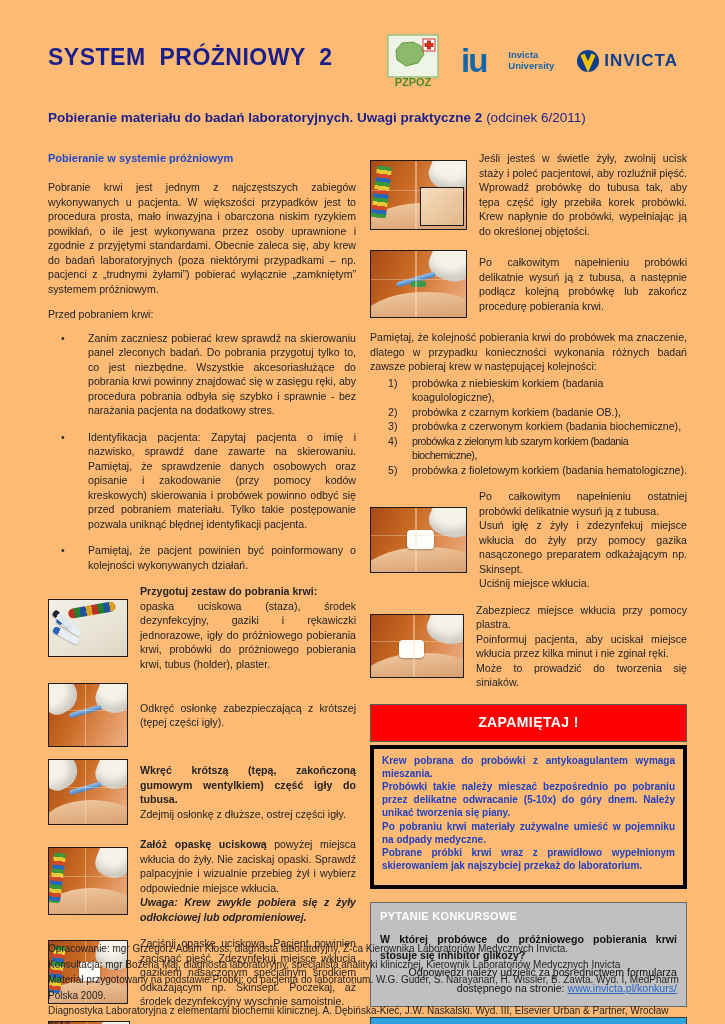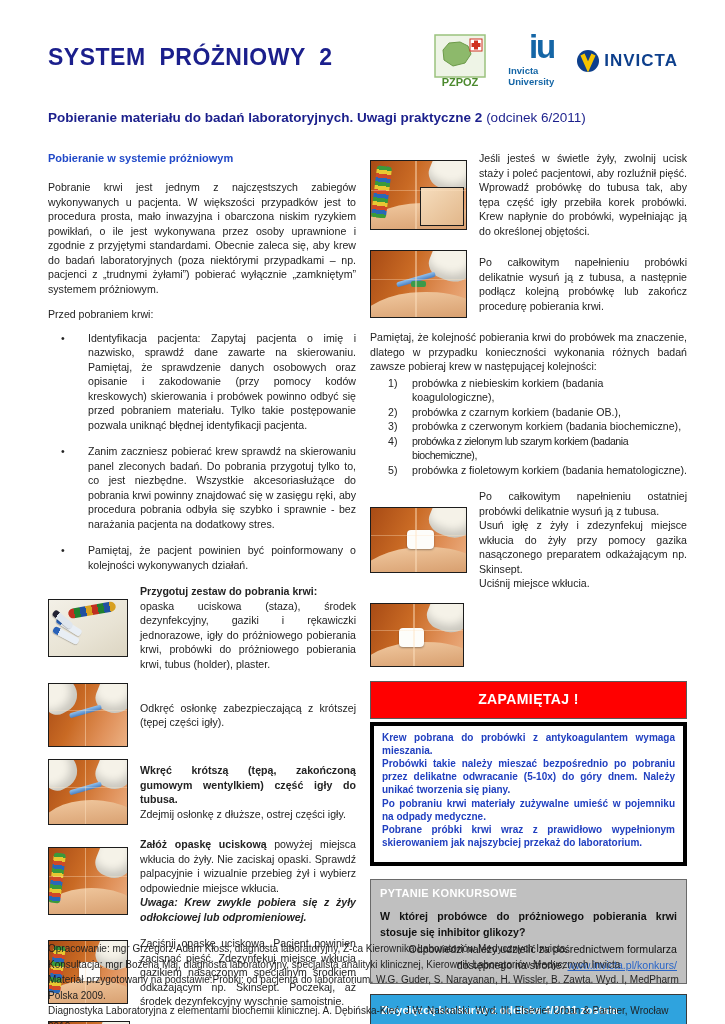--- a/index.html
+++ b/index.html
@@ -1,34 +1,34 @@
 <!DOCTYPE html>
 <html><head>
 <meta charset="utf-8">
 <style>
   html,body{margin:0;padding:0;background:#888;}
   .page{
     position:relative;
     width:725px;height:1024px;
-    background:#ffffff;
+    background:#fdba74;
     box-sizing:border-box;
     padding:34px 43px 0 48px;
     font-family:"Liberation Sans",sans-serif;
     color:#232323;
     overflow:hidden;
   }
   
   .hdr{display:flex;align-items:flex-start;justify-content:space-between;}
   .title{
     font-size:23px;font-weight:bold;color:#1b1f8c;
     word-spacing:7px;letter-spacing:.5px;margin-top:10px;
   }
   .logos{display:flex;align-items:center;gap:22px;margin-right:4px;}
   .logo-pzpoz{width:52px;height:54px;}
-  .logo-iu{display:flex;align-items:flex-end;gap:5px;flex-direction:column;}
+  .logo-iu{display:flex;align-items:center;gap:22px;}
   .iu-mark{font-weight:bold;font-size:33px;color:#1566a6;letter-spacing:-2px;line-height:.8;}
   .iu-text{font-size:9.5px;font-weight:bold;color:#1566a6;line-height:1.15;}
   .logo-invicta{display:flex;align-items:center;gap:4px;}
   .invicta-text{font-size:17px;font-weight:bold;color:#0d3f8c;letter-spacing:1px;}
   .subtitle{margin-top:22px;font-size:13.5px;color:#1b1f8c;}
   .subtitle .b{font-weight:bold;}
   
   .cols{display:flex;gap:14px;margin-top:26px;}
   .col-l{width:308px;flex:none;}
   .col-r{width:317px;flex:none;}
@@ -137,22 +137,22 @@
     <span class="b">Pobieranie materiału do badań laboratoryjnych. Uwagi praktyczne 2</span><span> (odcinek 6/2011)</span>
   </div>
 
   <div class="cols">
 
     <div class="col-l body-t">
       <p class="sec-head">Pobieranie w systemie próżniowym</p>
       <p class="intro">Pobranie krwi jest jednym z najczęstszych zabiegów wykonywanych u pacjenta. W większości przypadków jest to procedura prosta, mało inwazyjna i obarczona niskim ryzykiem powikłań, o ile jest wykonywana przez osoby uprawnione i zgodnie z przyjętymi standardami. Obecnie zaleca się, aby krew do badań laboratoryjnych (poza niektórymi przypadkami – np. pacjenci z „trudnymi żyłami”) pobierać wyłącznie „zamkniętym” systemem próżniowym.</p>
       <p class="before">Przed pobraniem krwi:</p>
       <ul class="blts">
+        <li>Zanim zaczniesz pobierać krew sprawdź na skierowaniu panel zleconych badań. Do pobrania przygotuj tylko to, co jest niezbędne. Wszystkie akcesoriasłużące do pobrania krwi powinny znajdować się w zasięgu ręki, aby procedura pobrania odbyła się szybko i sprawnie - bez narażania pacjenta na dodatkowy stres.</li>
         <li>Identyfikacja pacjenta: Zapytaj pacjenta o imię i nazwisko, sprawdź dane zawarte na skierowaniu. Pamiętaj, że sprawdzenie danych osobowych oraz opisanie i zakodowanie (przy pomocy kodów kreskowych) skierowania i probówek powinno odbyć się przed pobraniem materiału. Tylko takie postępowanie pozwala uniknąć błędnej identyfikacji pacjenta.</li>
-        <li>Zanim zaczniesz pobierać krew sprawdź na skierowaniu panel zleconych badań. Do pobrania przygotuj tylko to, co jest niezbędne. Wszystkie akcesoriasłużące do pobrania krwi powinny znajdować się w zasięgu ręki, aby procedura pobrania odbyła się szybko i sprawnie - bez narażania pacjenta na dodatkowy stres.</li>
         <li>Pamiętaj, że pacjent powinien być poinformowany o kolejności wykonywanych działań.</li>
       </ul>
 
       <div class="row">
         <div class="photo kit" style="width:78px;height:56px">
           <div class="strap"></div>
             <div class="tube t1"></div>
             <div class="tube t2"></div>
             <div class="tube t3"></div>
         </div>
@@ -270,20 +270,25 @@
           <div>Usuń igłę z żyły i zdezynfekuj miejsce wkłucia do żyły przy pomocy gazika nasączonego preparatem odkażającym np. Skinsept.</div>
           <div>Uciśnij miejsce wkłucia.</div>
         </div>
       </div>
 
       <div class="row">
         <div class="photo" style="width:92px;height:62px">
           <div class="arm"></div>
             <div class="glove"></div>
             <div class="gauze" style="left:30%;top:40%"></div>
+        </div>
+        <div class="txt">
+          <div>Zabezpiecz miejsce wkłucia przy pomocy plastra.</div>
+          <div>Poinformuj pacjenta, aby uciskał miejsce wkłucia przez kilka minut i nie zginał ręki.</div>
+          <div>Może to prowadzić do tworzenia się siniaków.</div>
         </div>
       </div>
 
       <div class="redbox">ZAPAMIĘTAJ !</div>
       <div class="membox">
         <p>Krew pobrana do probówki z antykoagulantem wymaga mieszania.</p>
         <p>Probówki takie należy mieszać bezpośrednio po pobraniu przez delikatne odwracanie (5-10x) do góry dnem. Należy unikać tworzenia się piany.</p>
         <p>Po pobraniu krwi materiały zużywalne umieść w pojemniku na odpady medyczne.</p>
         <p>Pobrane próbki krwi wraz z prawidłowo wypełnionym skierowaniem jak najszybciej przekaż do laboratorium.</p>
       </div>

